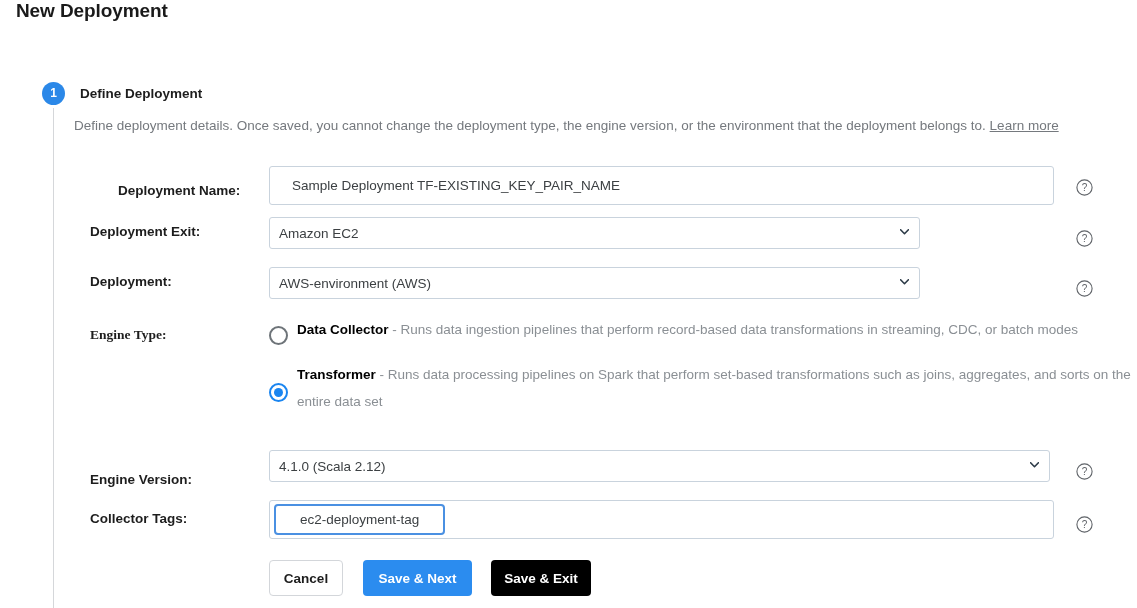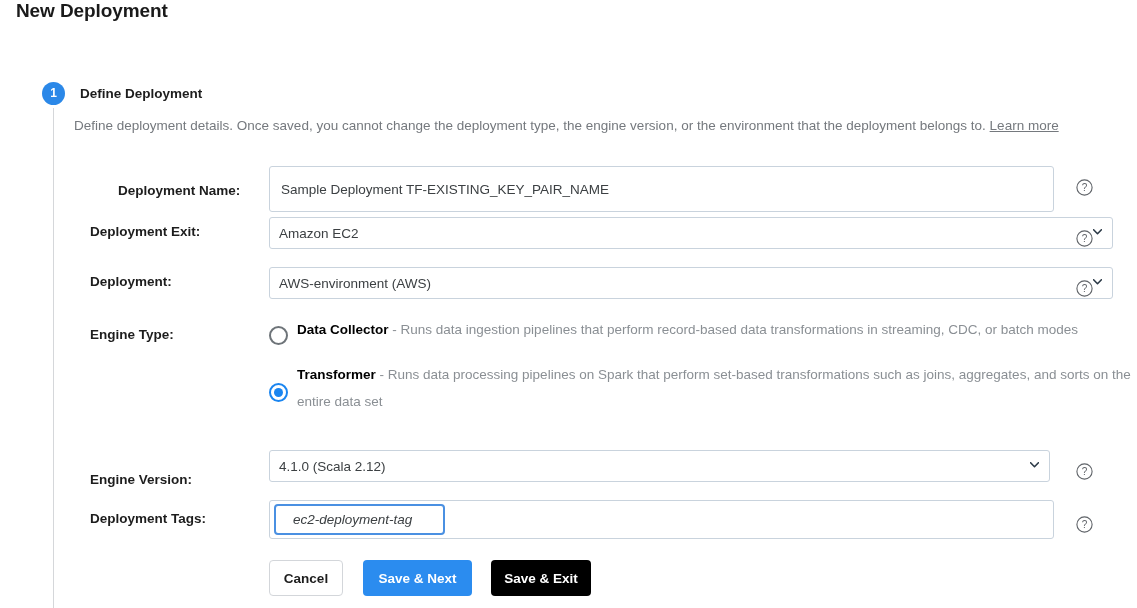--- a/index.html
+++ b/index.html
@@ -99,34 +99,34 @@
   }
 
   .field {
     position: absolute;
     left: 269px;
   }
 
   input.txt {
     box-sizing: border-box;
     width: 785px;
-    height: 46px;
-    padding: 0 11px;
+    height: 39px;
+    padding: 0 22px;
     font-family: "Liberation Sans", sans-serif;
     font-size: 13.5px;
     color: #3c4043;
     border: 1px solid #c9d3dd;
     border-radius: 3px;
     background: #ffffff;
     outline: none;
   }
 
   select.sel {
     box-sizing: border-box;
-    width: 844px;
+    width: 651px;
     height: 32px;
     padding: 0 9px;
     font-family: "Liberation Sans", sans-serif;
     font-size: 13.5px;
     color: #3c4043;
     border: 1px solid #c9d3dd;
     border-radius: 3px;
     background: #ffffff;
     -webkit-appearance: none;
     -moz-appearance: none;
@@ -209,29 +209,28 @@
     border-radius: 3px;
     background: #ffffff;
   }
   .tags-input {
     box-sizing: border-box;
     position: absolute;
     left: 4px;
     top: 3px;
     width: 171px;
     height: 31px;
-    padding: 0 17px;
+    padding: 0 24px;
     font-family: "Liberation Sans", sans-serif;
     font-size: 13.5px;
     color: #3c4043;
     border: 2px solid #4a90e2;
     border-radius: 4px;
     background: #ffffff;
     outline: none;
-    font-style: italic;
   }
 
   
   .btns {
     position: absolute;
     left: 269px;
     top: 560px;
     height: 34px;
   }
   .btn {
@@ -335,21 +334,21 @@
     </div>
     <div class="help" style="top:13px;">
       <svg width="17" height="17" viewBox="0 0 17 17">
         <circle cx="8.5" cy="8.5" r="7.6" fill="none" stroke="#5f6368" stroke-width="1.1"></circle>
         <text x="8.5" y="12.2" font-size="10" font-family="Liberation Sans, sans-serif" fill="#5f6368" text-anchor="middle">?</text>
       </svg>
     </div>
   </div>
 
   <div class="row" style="top:172px;">
-    <div class="label" style="top:5px;">Engine Type:</div>
+    <div class="label" style="top:5px;font-family:Liberation Serif, serif;">Engine Type:</div>
 
     <div class="radio-item" style="top:0px;">
       <span class="radio-dot" style="top:4px;"></span>
       <span class="radio-text" style="top:-6px;">
         <b>Data Collector</b><span> - Runs data ingestion pipelines that perform record-based data transformations in streaming, CDC, or batch modes</span>
       </span>
     </div>
 
     <div class="radio-item" style="top:43px;">
       <span class="radio-dot on" style="top:18px;"></span>
@@ -375,21 +374,21 @@
     </div>
     <div class="help" style="top:13px;">
       <svg width="17" height="17" viewBox="0 0 17 17">
         <circle cx="8.5" cy="8.5" r="7.6" fill="none" stroke="#5f6368" stroke-width="1.1"></circle>
         <text x="8.5" y="12.2" font-size="10" font-family="Liberation Sans, sans-serif" fill="#5f6368" text-anchor="middle">?</text>
       </svg>
     </div>
   </div>
 
   <div class="row" style="top:350px;">
-    <div class="label" style="top:11px;">Deployment Tags:</div>
+    <div class="label" style="top:11px;">Collector Tags:</div>
     <div class="field" style="top:0;">
       <div class="tags-outer">
         <input class="tags-input" type="text" value="ec2-deployment-tag" style="">
       </div>
     </div>
     <div class="help" style="top:16px;">
       <svg width="17" height="17" viewBox="0 0 17 17">
         <circle cx="8.5" cy="8.5" r="7.6" fill="none" stroke="#5f6368" stroke-width="1.1"></circle>
         <text x="8.5" y="12.2" font-size="10" font-family="Liberation Sans, sans-serif" fill="#5f6368" text-anchor="middle">?</text>
       </svg>

